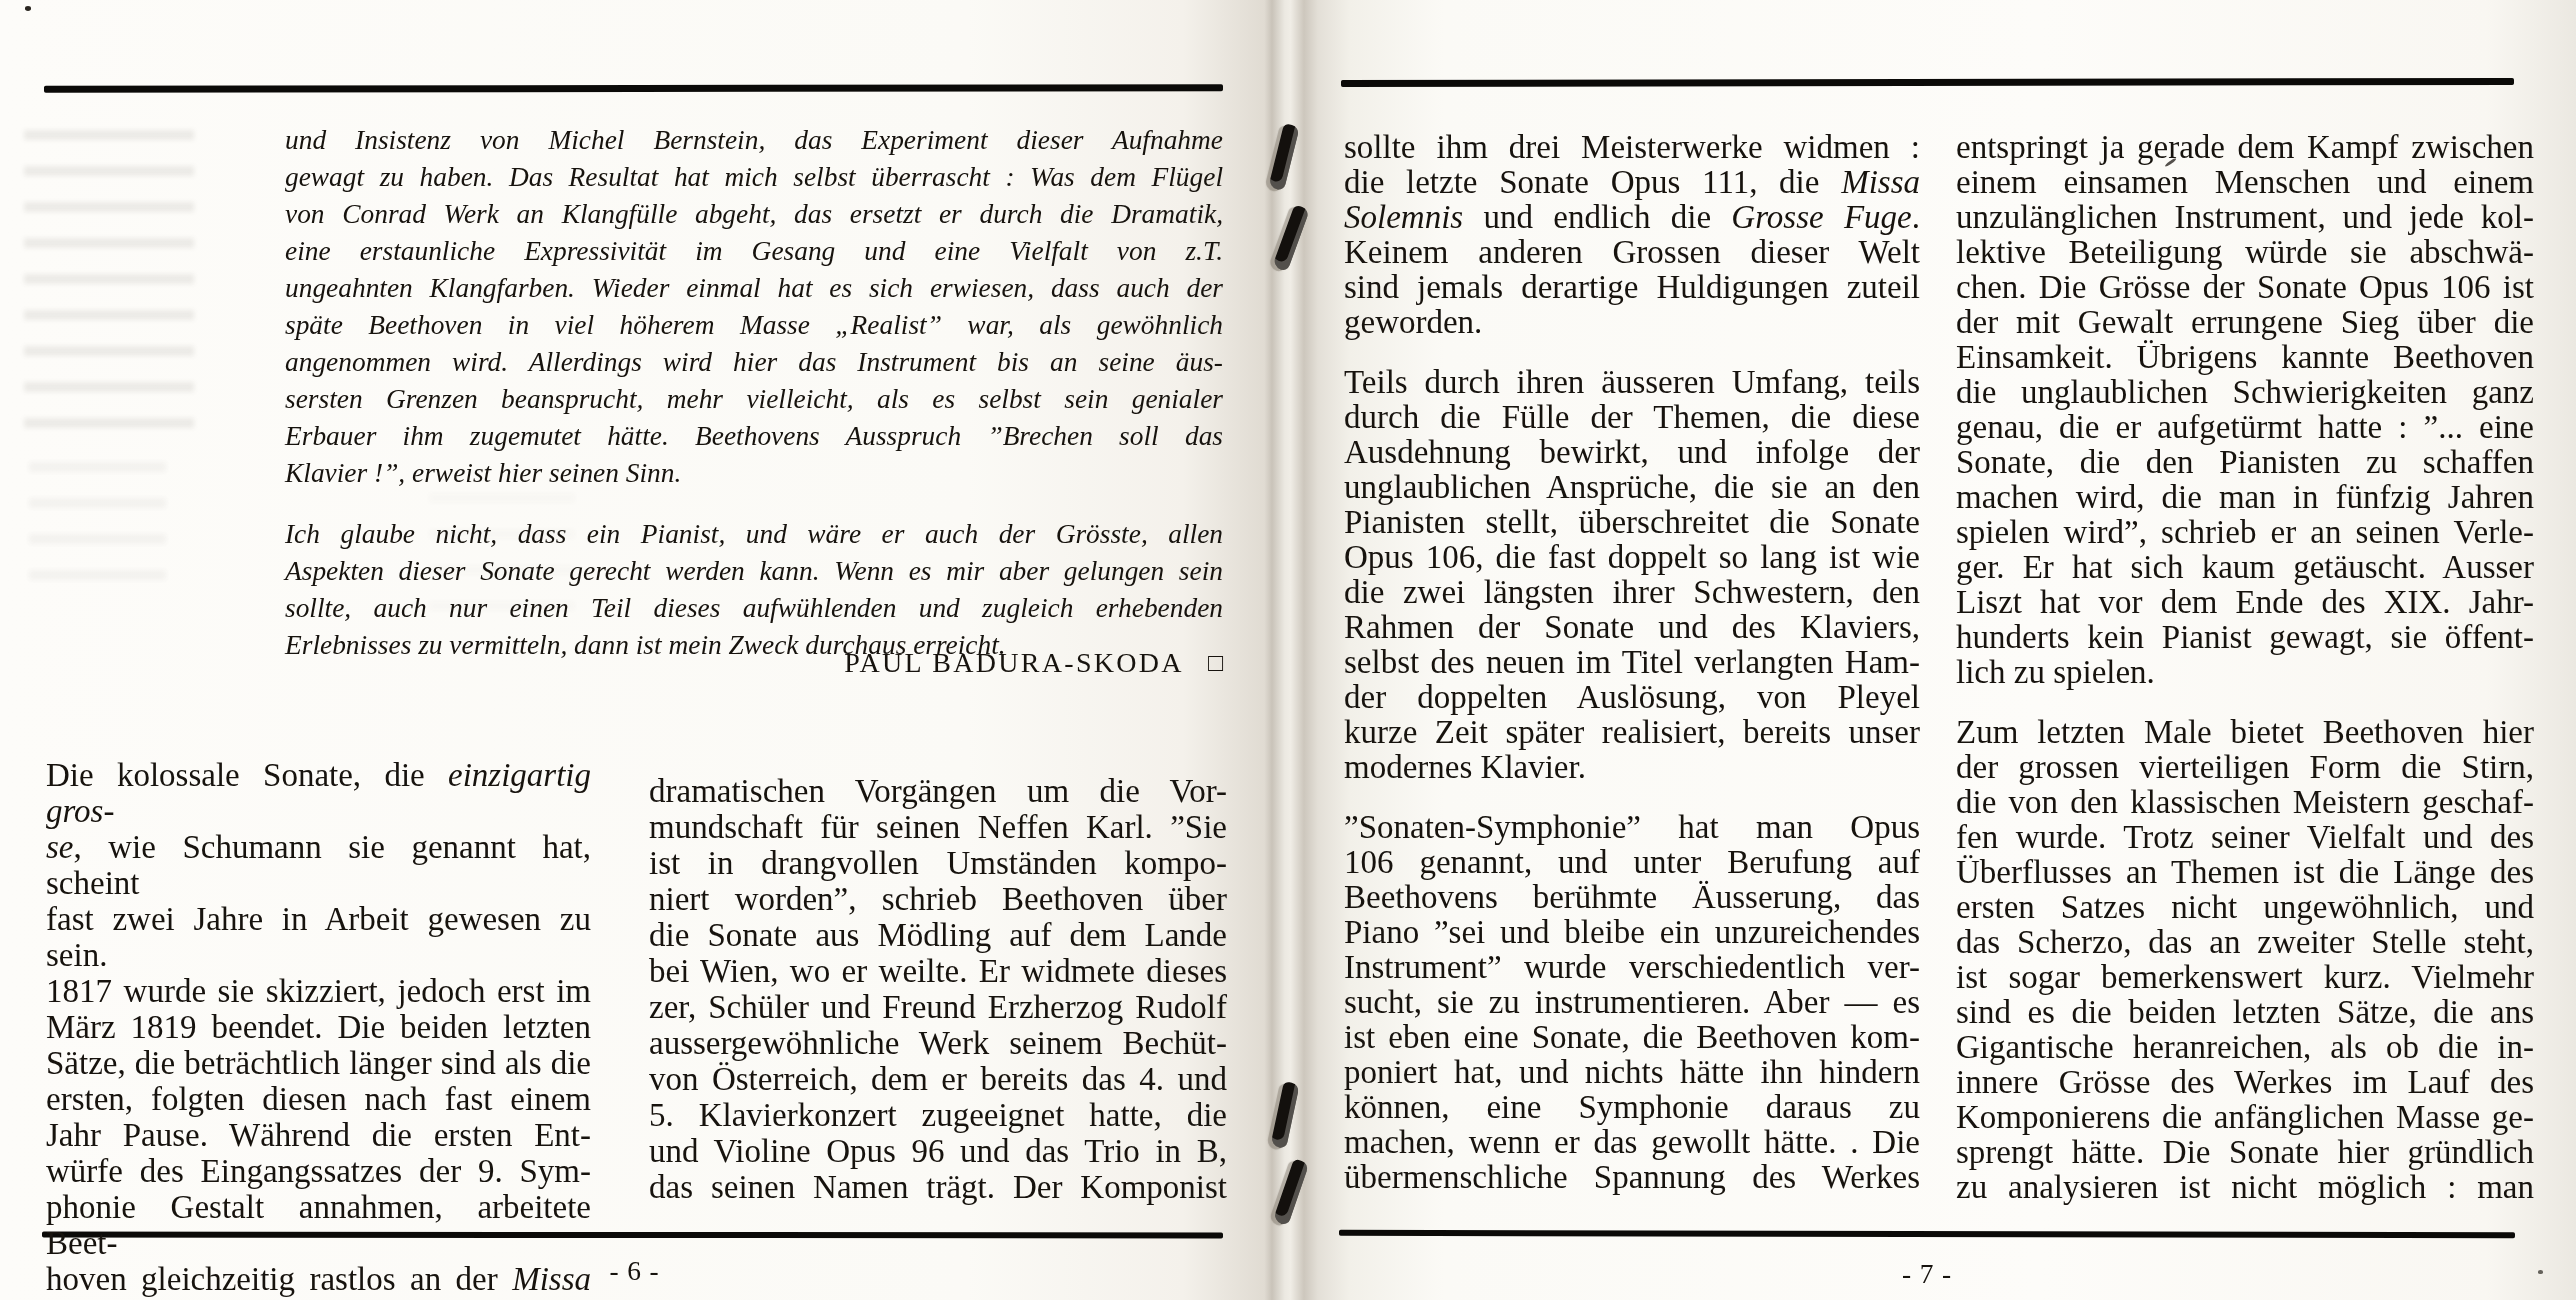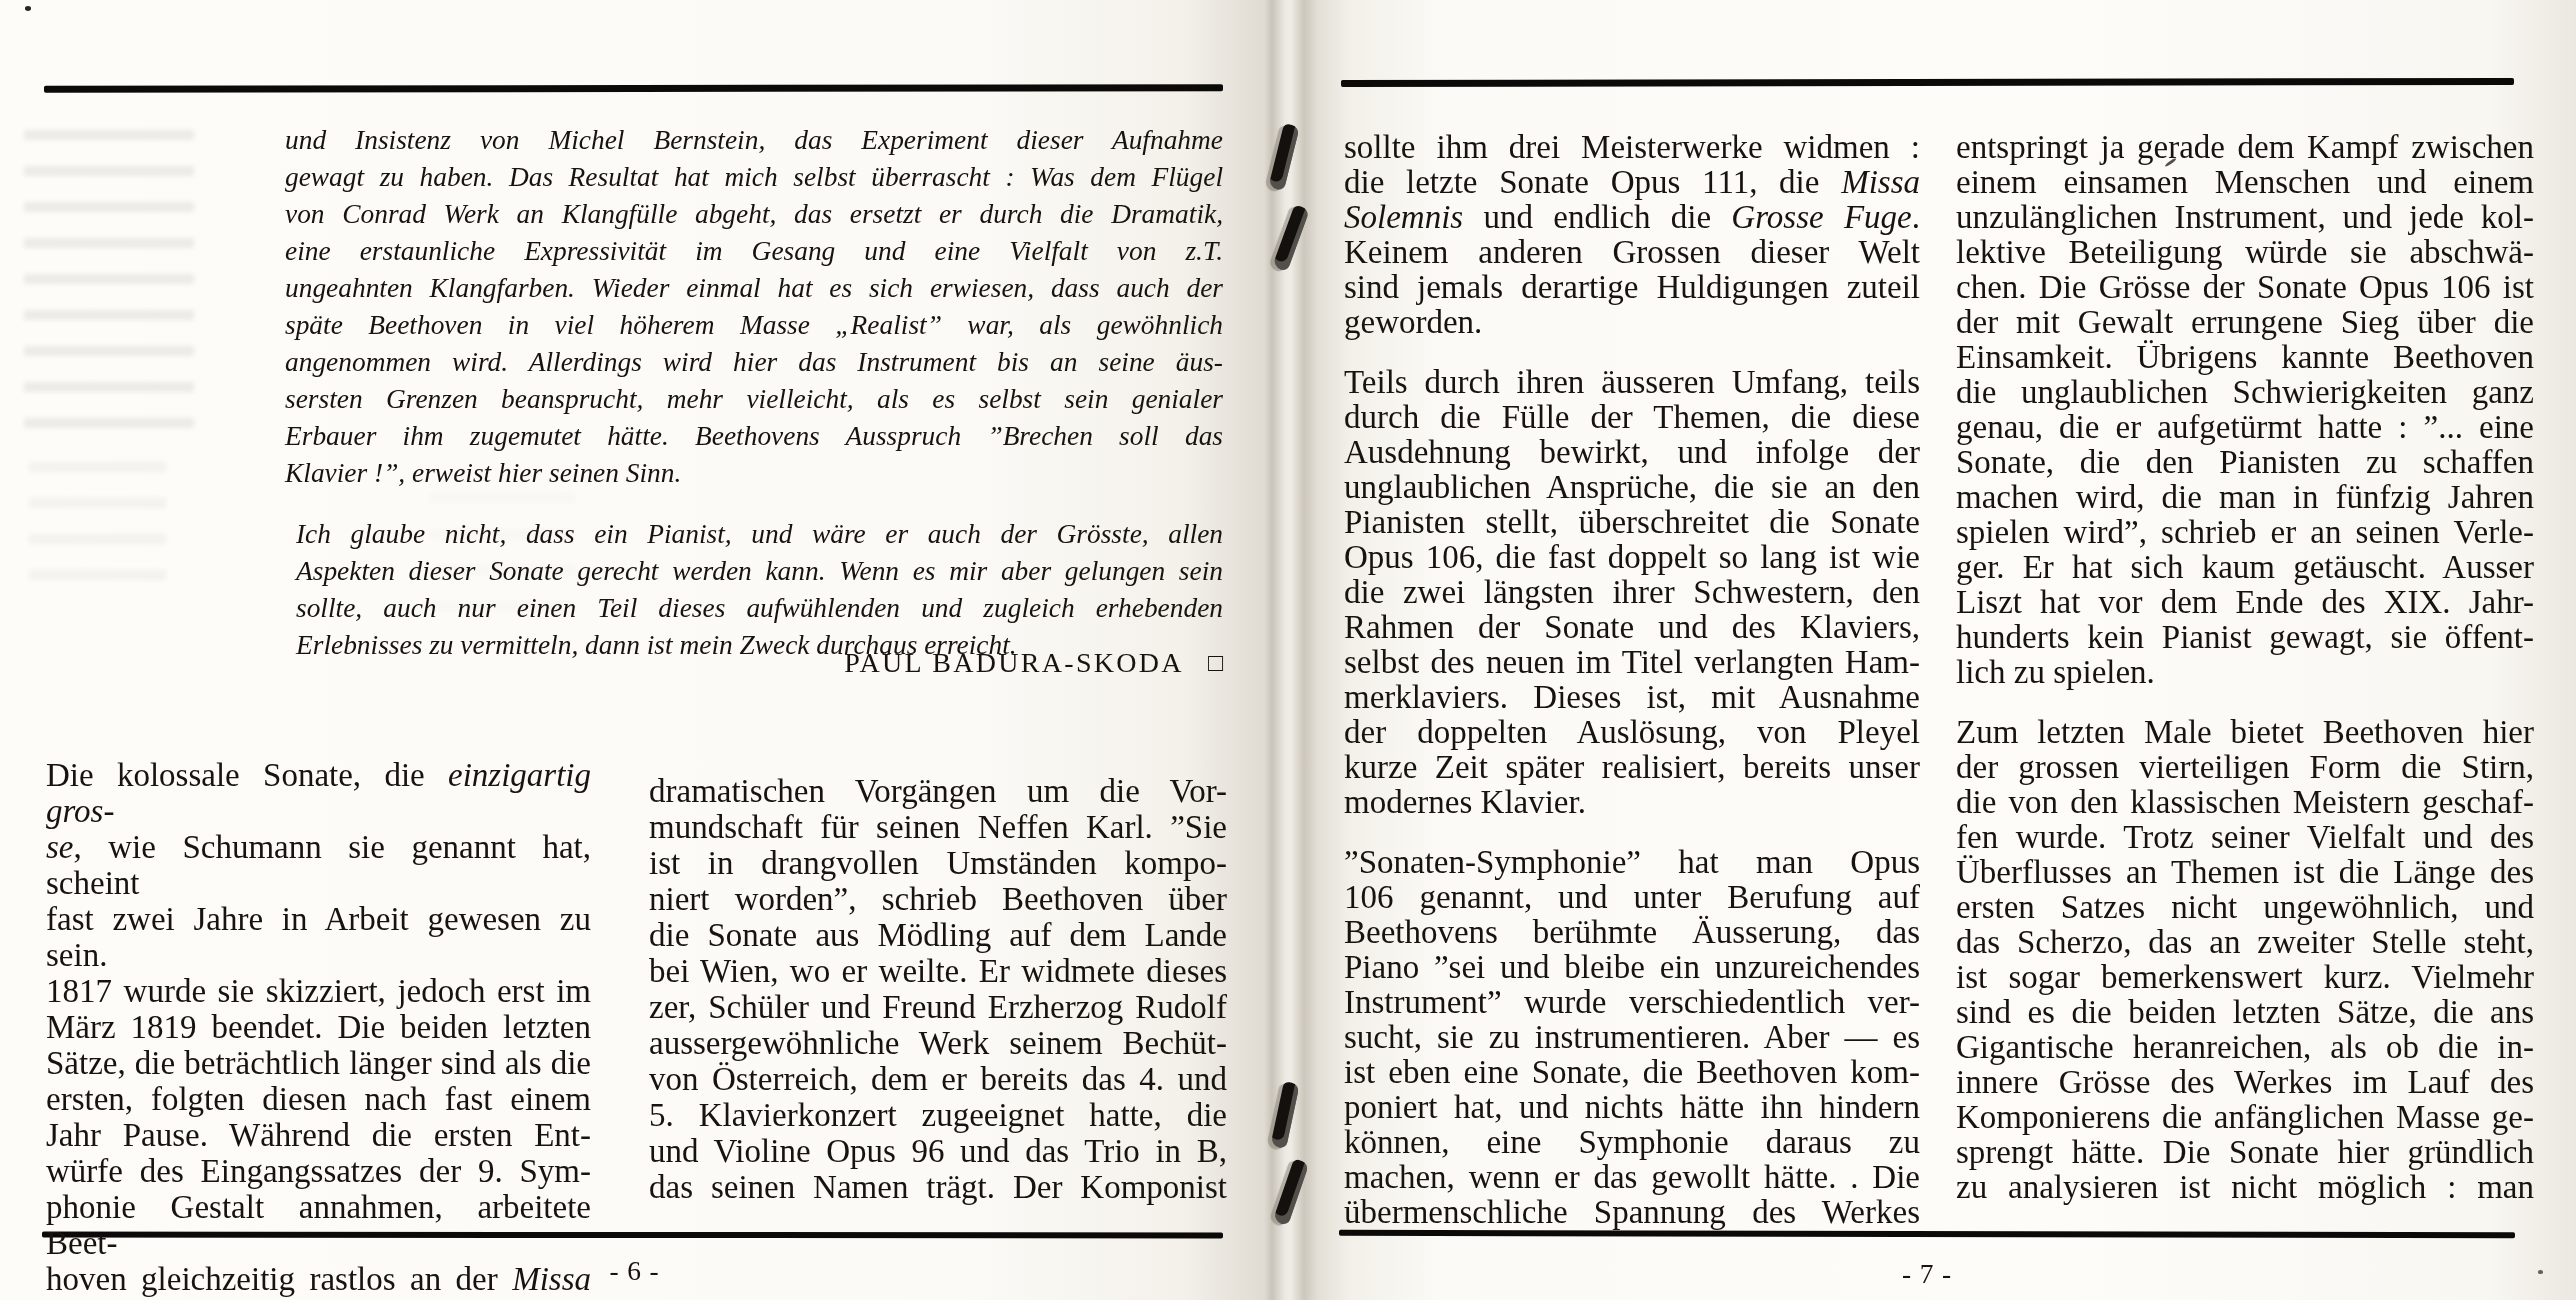--- a/index.html
+++ b/index.html
@@ -26,21 +26,21 @@
   .rule{position:absolute;background:#0b0a08;border-radius:1.8px;}
   .rule.lt{left:44px;top:85px;width:1179px;height:7.3px;transform:rotate(-0.08deg);}
   .rule.lb{left:42px;top:1232px;width:1181px;height:6.4px;transform:rotate(0.05deg);}
   .rule.rt{left:37px;top:79px;width:1173px;height:7.3px;transform:rotate(-0.1deg);}
   .rule.rb{left:35px;top:1231px;width:1176px;height:6.4px;transform:rotate(0.12deg);}
 
   .intro{
     position:absolute;left:285px;top:122px;width:938px;
     font-size:27.4px;line-height:37px;font-style:italic;
   }
-  .intro .para + .para{margin-top:24px;margin-left:11px;}
+  .intro .para + .para{margin-top:24px;}
 
   .signature{
     position:absolute;left:285px;top:647px;width:938px;
     text-align:right;font-size:28px;letter-spacing:2.3px;white-space:nowrap;
   }
   .signature .sq{display:inline-block;margin-left:24px;font-size:25px;letter-spacing:0;transform:translateY(-0.9px);}
 
   .col{position:absolute;font-size:33px;line-height:36px;}
   .page.left .colA{left:46px;top:757px;width:545px;}
   .page.left .colB{left:649px;top:757px;width:578px;margin-top:16px;}
@@ -173,21 +173,20 @@
         <div class="para">
           <div class="ln"><span>Teils durch ihren äusseren Umfang, teils</span></div>
           <div class="ln"><span>durch die Fülle der Themen, die diese</span></div>
           <div class="ln"><span>Ausdehnung bewirkt, und infolge der</span></div>
           <div class="ln"><span>unglaublichen Ansprüche, die sie an den</span></div>
           <div class="ln"><span>Pianisten stellt, überschreitet die Sonate</span></div>
           <div class="ln"><span>Opus 106, die fast doppelt so lang ist wie</span></div>
           <div class="ln"><span>die zwei längsten ihrer Schwestern, den</span></div>
           <div class="ln"><span>Rahmen der Sonate und des Klaviers,</span></div>
           <div class="ln"><span>selbst des neuen im Titel verlangten Ham-</span></div>
-          <div class="ln"><span>merklaviers. Dieses ist, mit Ausnahme</span></div>
           <div class="ln"><span>der doppelten Auslösung, von Pleyel</span></div>
           <div class="ln"><span>kurze Zeit später realisiert, bereits unser</span></div>
           <div class="ln last"><span>modernes Klavier.</span></div>
         </div>
         <div class="para">
           <div class="ln"><span>”Sonaten-Symphonie” hat man Opus</span></div>
           <div class="ln"><span>106 genannt, und unter Berufung auf</span></div>
           <div class="ln"><span>Beethovens berühmte Äusserung, das</span></div>
           <div class="ln"><span>Piano ”sei und bleibe ein unzureichendes</span></div>
           <div class="ln"><span>Instrument” wurde verschiedentlich ver-</span></div>

